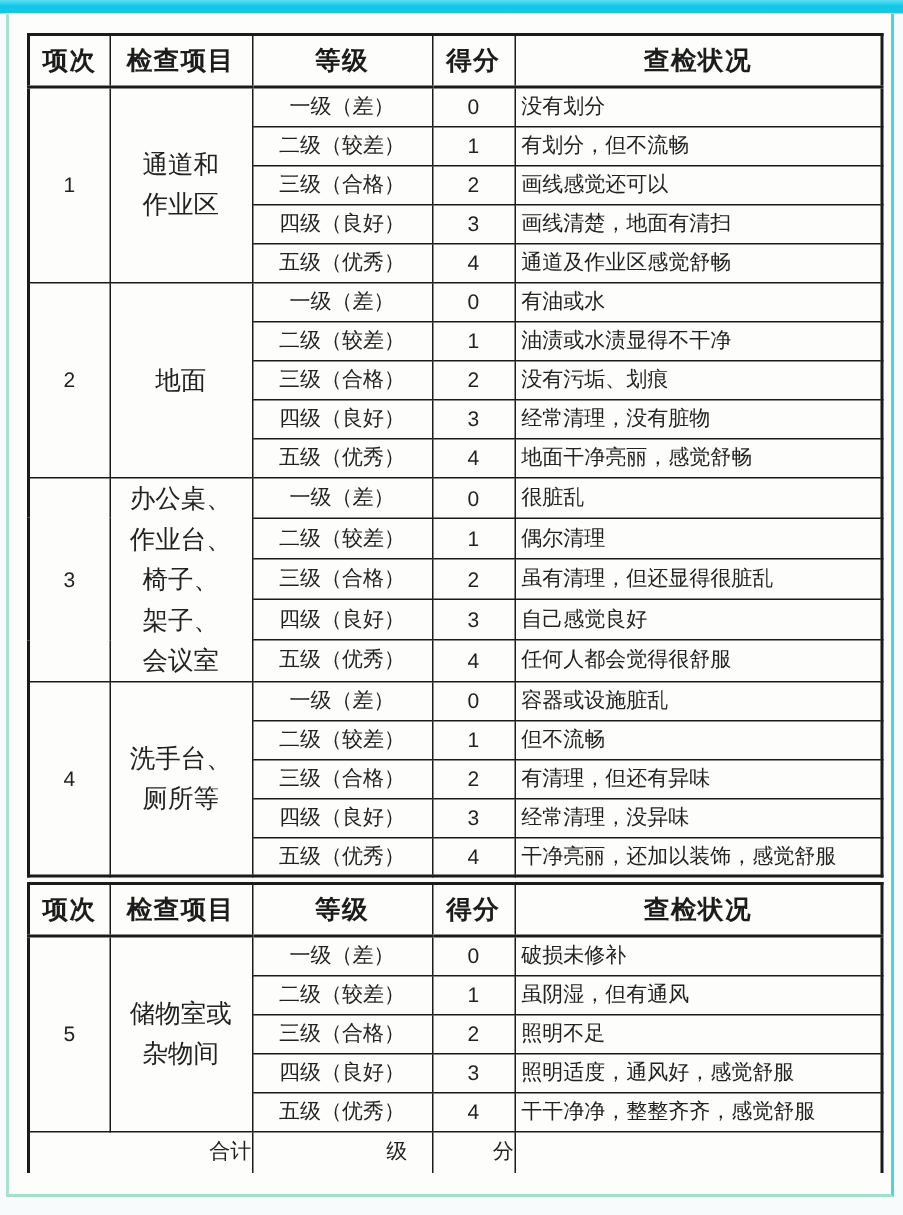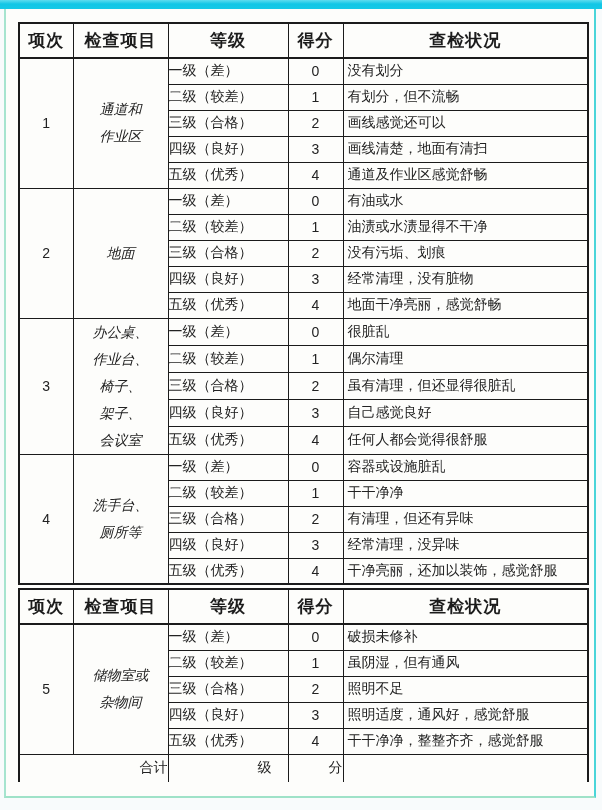--- a/index.html
+++ b/index.html
@@ -38,22 +38,22 @@
     font-size:17px;font-weight:bold;color:#1c1c1c;
     text-align:center;letter-spacing:1px;
   }
   .grid td{
     border:1px solid #1b1b1b;
     padding:0;font-size:14px;color:#222;
     overflow:hidden;white-space:nowrap;
   }
   .grid tr.r{height:26px;}
   td.no{text-align:center;font-size:14px;}
-  td.item{text-align:center;line-height:27px;font-size:14px;font-style:italic;}
-  td.grade{}
+  td.item{text-align:center;line-height:27px;font-size:17px;}
+  td.grade{text-align:center;}
   td.score{text-align:center;}
   td.status{text-align:left;padding-left:4px;}
   tr.total{height:28px;}
   tr.total td{border-bottom:none;text-align:right;}
   td.total-label{text-align:center;}
   td.grade-unit{text-align:right;padding-right:16px;}
   td.score-unit{text-align:center;}
 </style>
 </head>
 <body>
@@ -178,21 +178,21 @@
                 <div class="item-line">洗手台、</div>
                 <div class="item-line">厕所等</div>
               </td>
               <td class="grade">一级（差）</td>
               <td class="score">0</td>
               <td class="status">容器或设施脏乱</td>
             </tr>
             <tr class="r">
               <td class="grade">二级（较差）</td>
               <td class="score">1</td>
-              <td class="status">干干净净</td>
+              <td class="status">但不流畅</td>
             </tr>
             <tr class="r">
               <td class="grade">三级（合格）</td>
               <td class="score">2</td>
               <td class="status">有清理，但还有异味</td>
             </tr>
             <tr class="r">
               <td class="grade">四级（良好）</td>
               <td class="score">3</td>
               <td class="status">经常清理，没异味</td>

